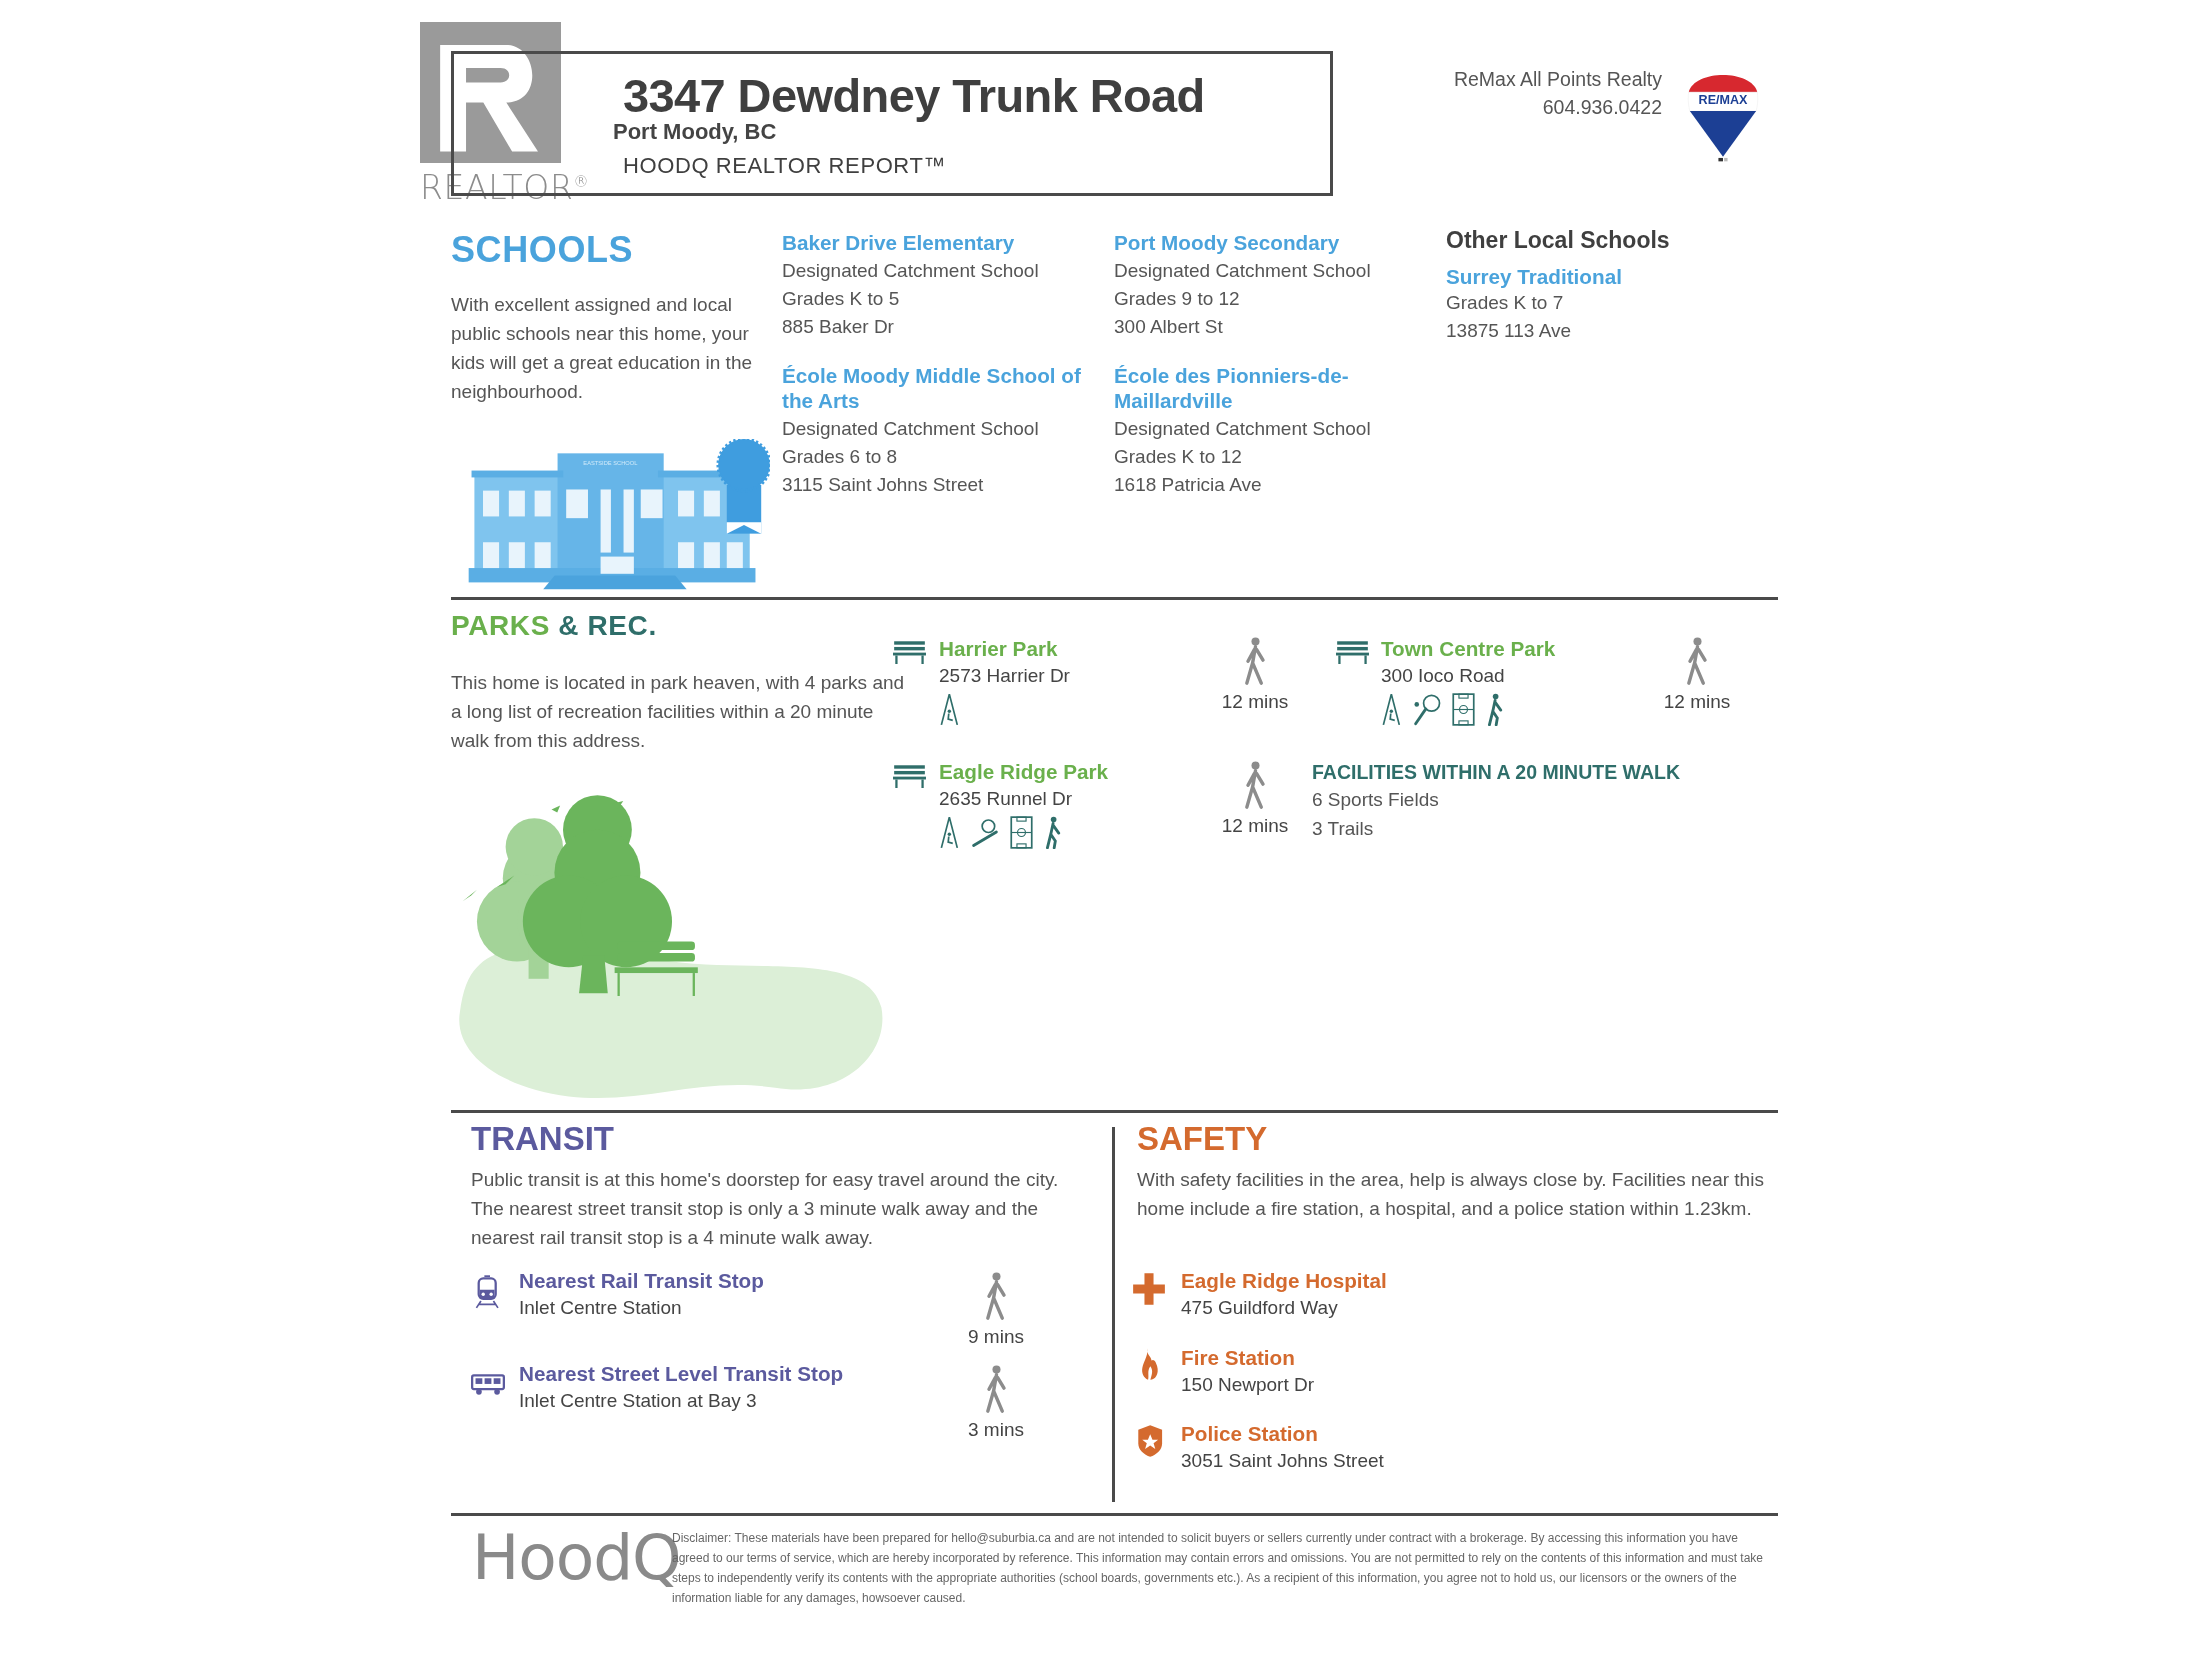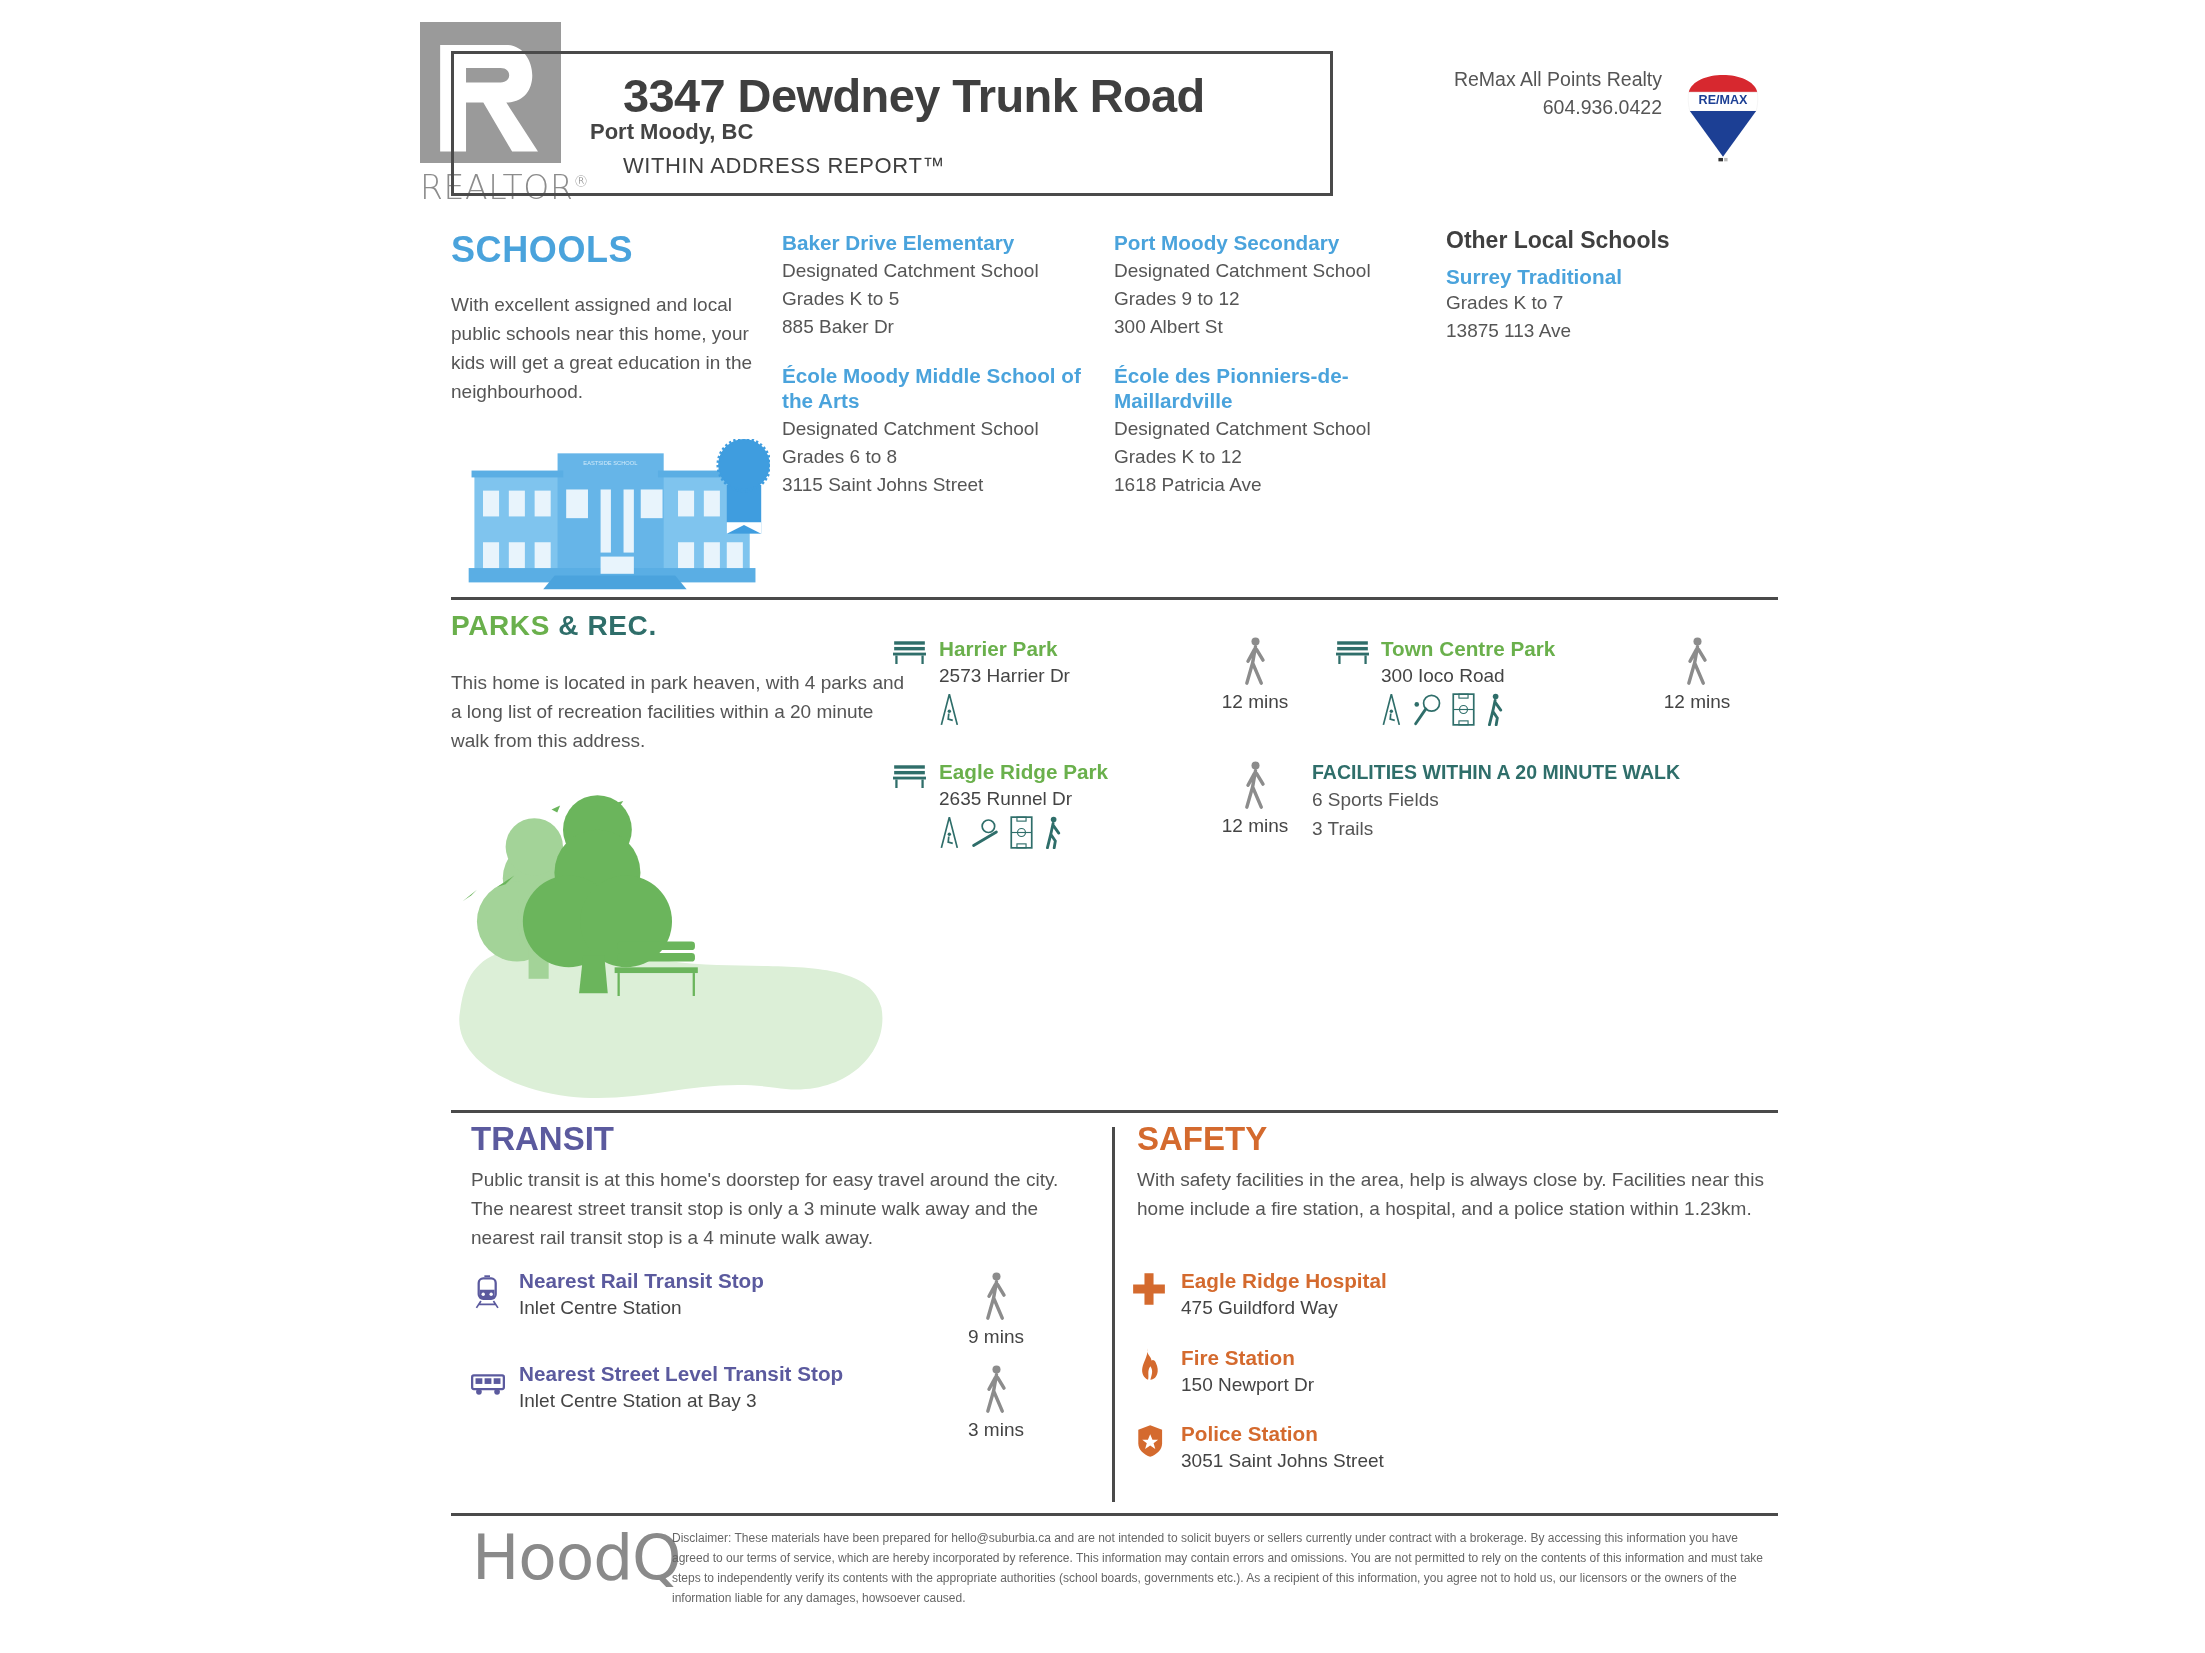--- a/index.html
+++ b/index.html
@@ -5,21 +5,21 @@
   html, body { margin:0; padding:0; background:#ffffff; }
   body { width:2205px; height:1654px; position:relative; overflow:hidden;
          font-family:"Liberation Sans", sans-serif; color:#4a4a4a; }
   .abs { position:absolute; }
   
   .realtor-logo { left:420px; top:22px; width:144px; height:181px;padding-left:48px; }
   .realtor-box { position:absolute; left:0; top:0; width:141px; height:141px; background:#9a9a9a; }
   .realtor-word { position:absolute; left:0; top:146px; font-size:33px; color:#8c8c8c; letter-spacing:0.6px; font-family:"DejaVu Sans", sans-serif; font-weight:300; }
   .header-box { left:451px; top:51px; width:882px; height:145px; border:3.4px solid #4a4a4a; box-sizing:border-box; }
   .title { left:623px; top:68px; font-size:47px; font-weight:bold; color:#3f3f3f; white-space:nowrap; letter-spacing:-0.6px; }
-  .subtitle { left:590px; top:119px; font-size:22px; font-weight:bold; color:#444; }
+  .subtitle { left:613px; top:119px; font-size:22px; font-weight:bold; color:#444; }
   .report { left:623px; top:153px; font-size:22px; color:#3f3f3f; letter-spacing:0.6px; }
   .agent { right:543px; top:66px; text-align:right; font-size:19.5px; color:#555; line-height:27.6px; }
   .balloon { left:1683px; top:66px; width:80px; height:101px; }
   
   .h-schools { left:451px; top:229px; font-size:36px; font-weight:bold; color:#4aa3dc; letter-spacing:0.6px; }
   .h-parks { left:451px; top:610px; font-size:28px; font-weight:bold; letter-spacing:0.6px; }
   .h-parks .p1 { color:#6ab04c; }
   .h-parks .p2 { color:#2f6e6a; }
   .h-transit { left:471px; top:1120px; font-size:33px; font-weight:bold; color:#5b5a9e; }
   .h-safety { left:1137px; top:1120px; font-size:33px; font-weight:bold; color:#d46a2e; }
@@ -51,21 +51,21 @@
       <rect x="0" y="0" width="245" height="245" fill="#9a9a9a"></rect>
       <path d="M35 40 H150 C205 40 215 140 150 140 L205 225 H160 L110 140 H80 V225 H35 Z M80 80 V105 H140 C160 105 160 80 140 80 Z" fill="#ffffff"></path>
     </svg>
   </div>
   <div class="realtor-word"><span>REALTOR</span><sup style="font-size:15px">®</sup></div>
 </div>
 
 <div class="abs header-box"></div>
 <div class="abs title">3347 Dewdney Trunk Road</div>
 <div class="abs subtitle">Port Moody, BC</div>
-<div class="abs report">WITHIN ADDRESS REPORT™</div>
+<div class="abs report">HOODQ REALTOR REPORT™</div>
 
 <div class="abs agent">
   <div>ReMax All Points Realty</div>
   <div>604.936.0422</div>
 </div>
 <div class="abs balloon">
   <svg width="80" height="101" viewBox="0 0 140 175">
     <path d="M10 45 C20 5 120 5 130 45 Z" fill="#d7282f"></path>
     <path d="M10 45 H130 C132 60 130 70 128 78 H12 C10 70 8 60 10 45 Z" fill="#ffffff" stroke="#eee"></path>
     <path d="M12 78 H128 L70 158 Z" fill="#1c3f94"></path>

